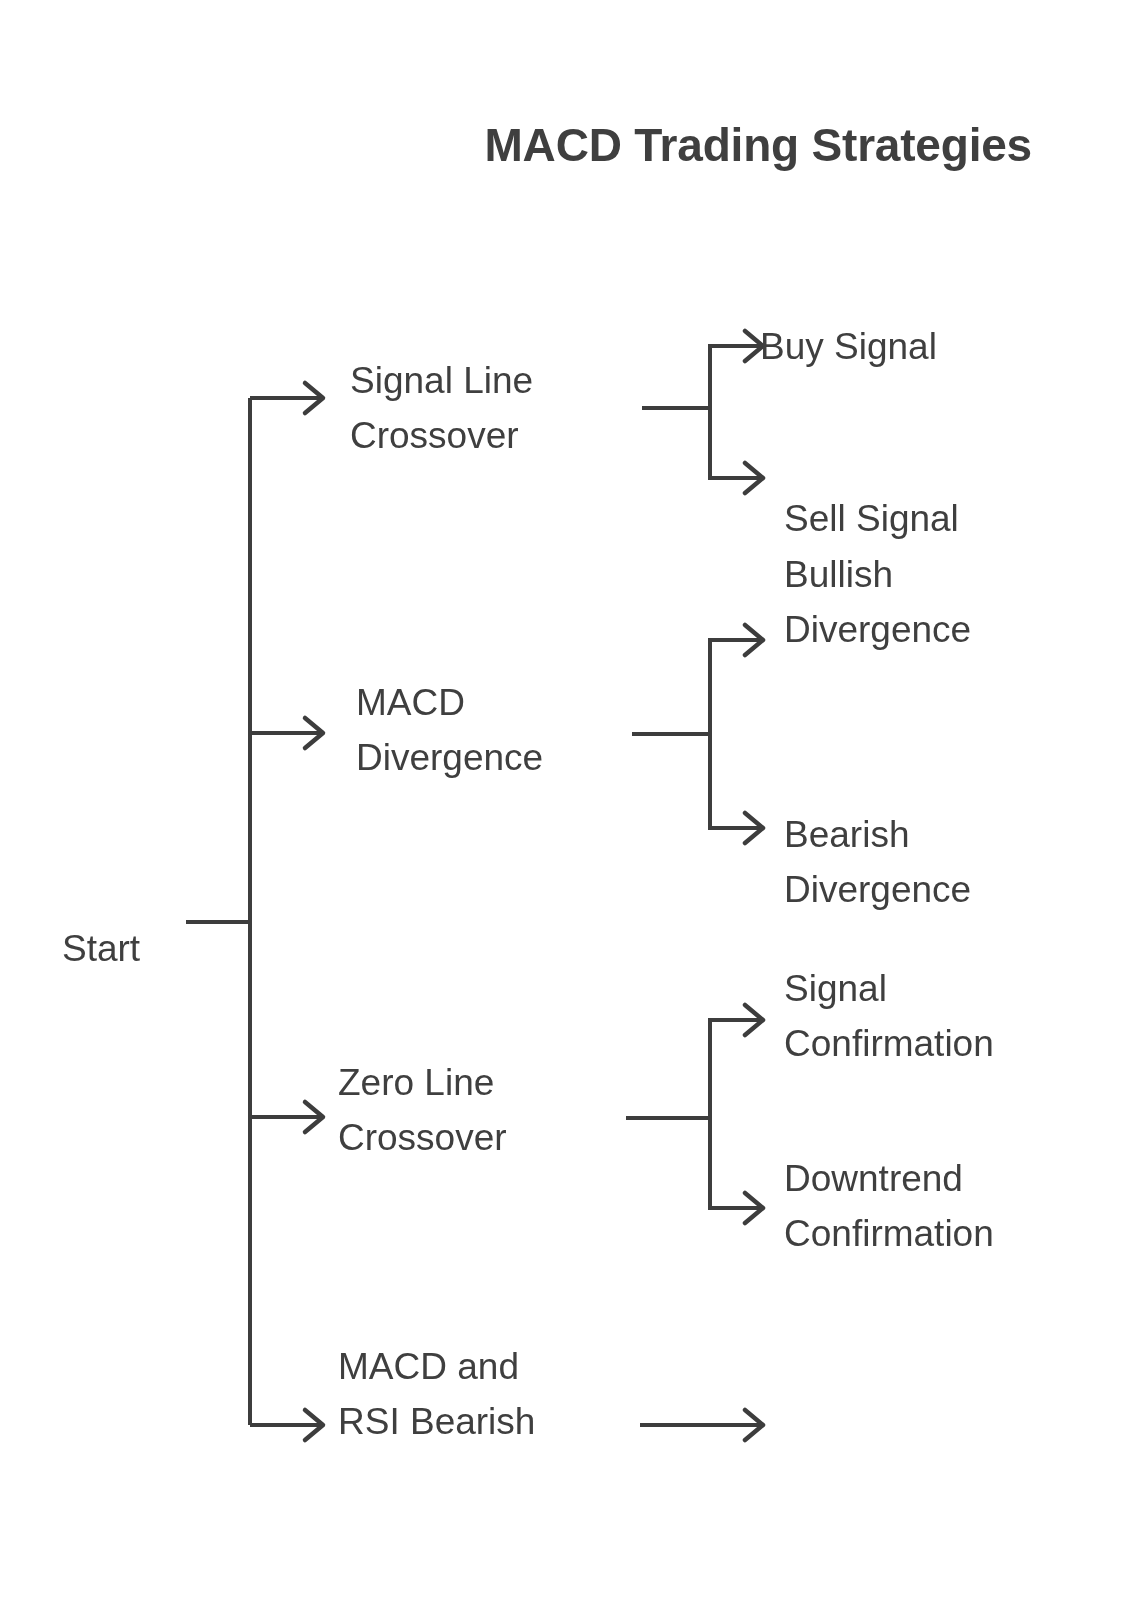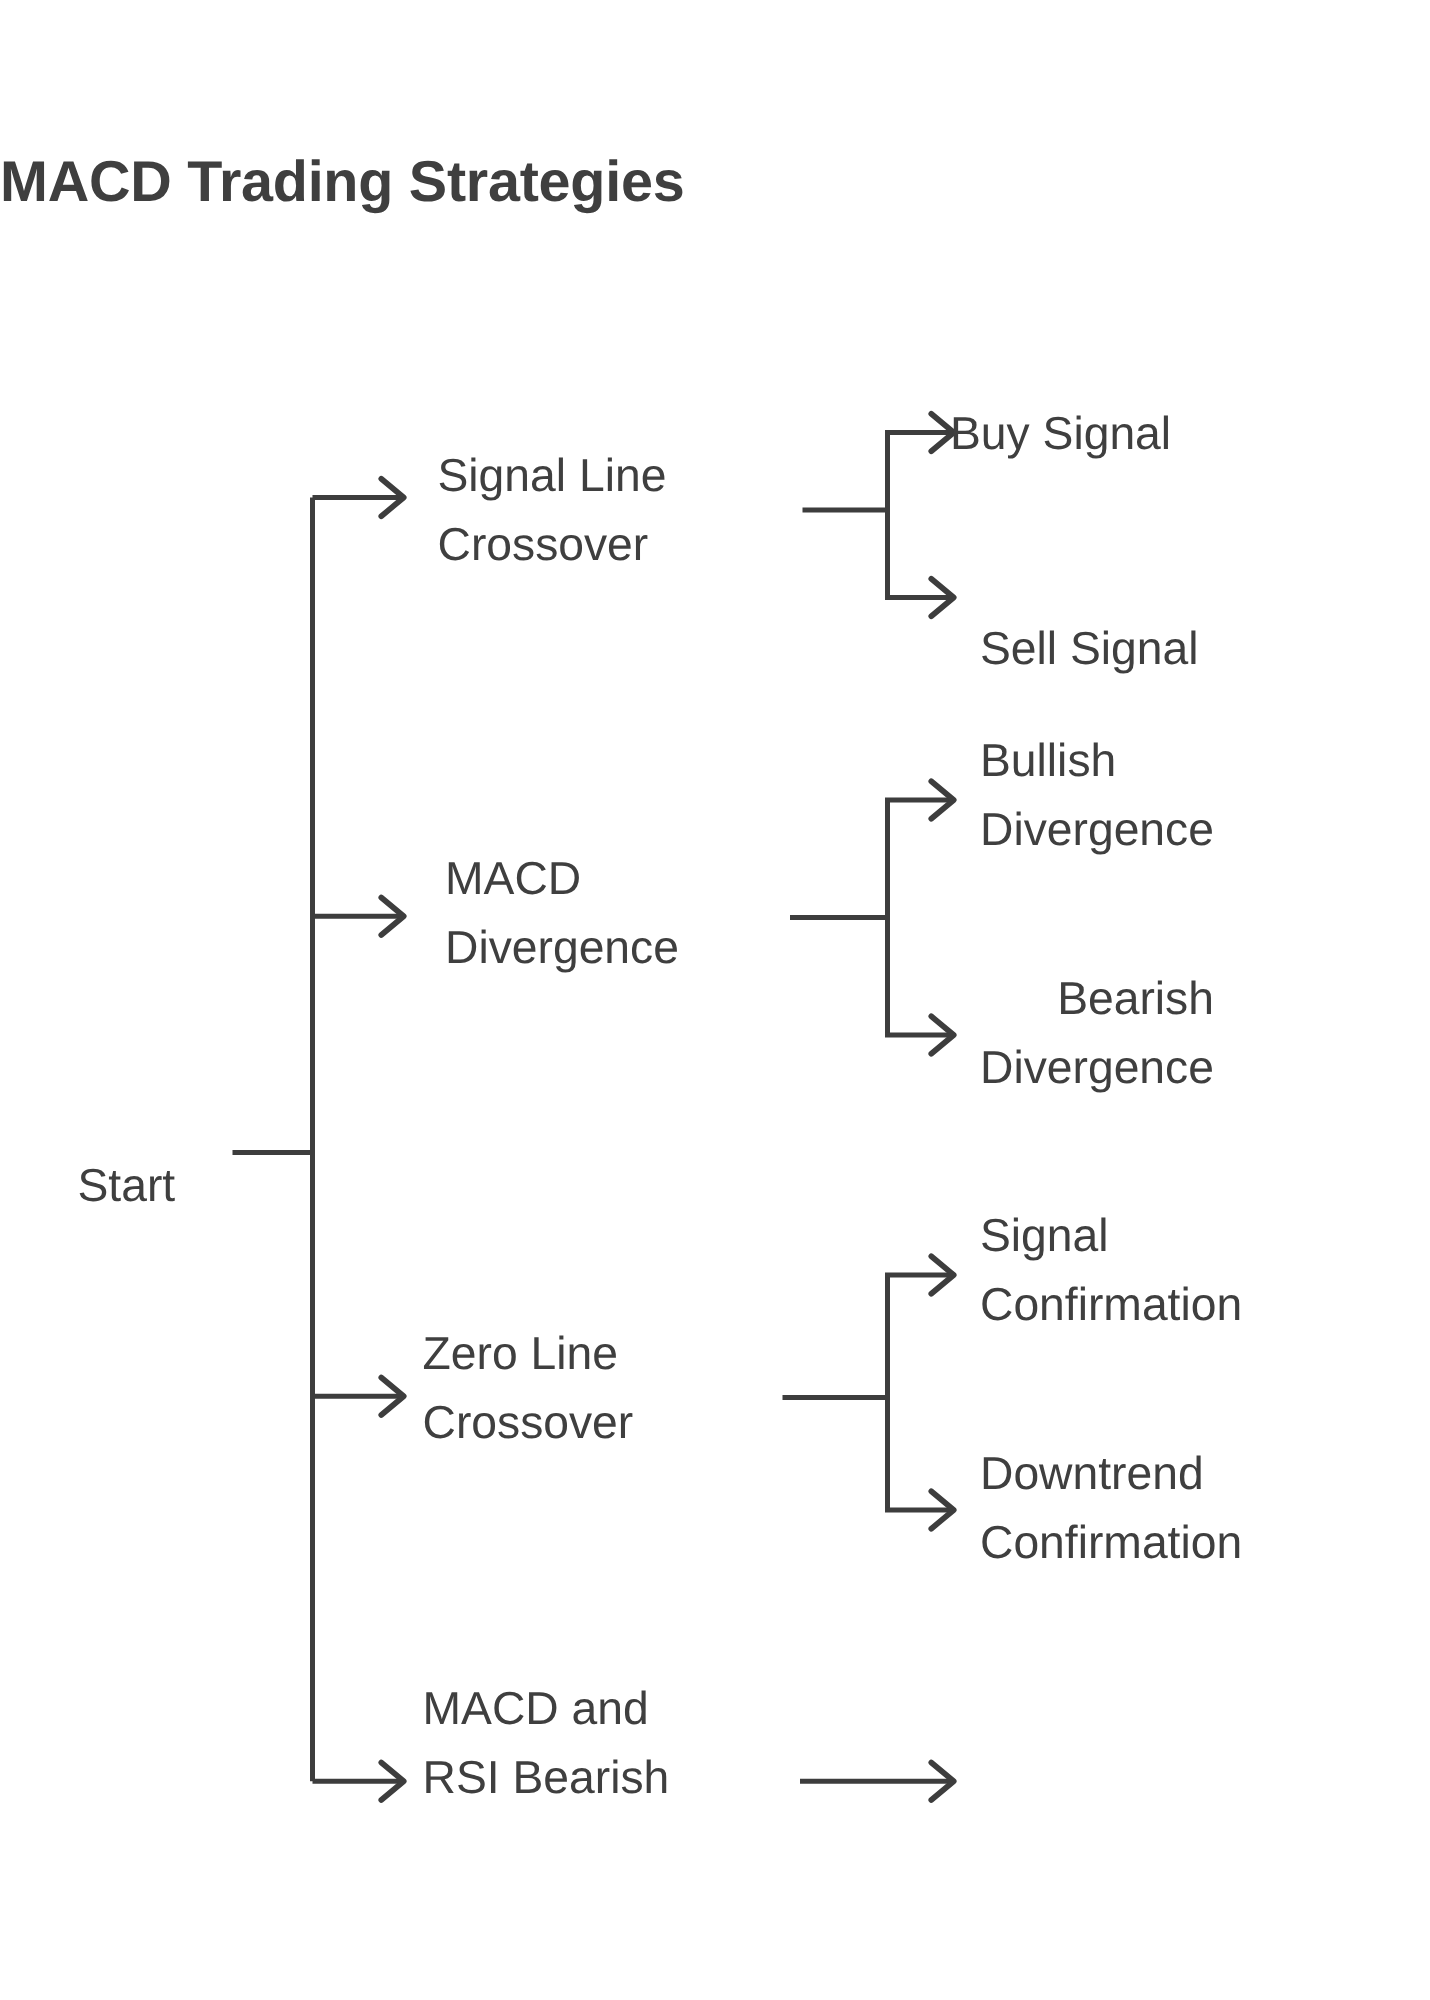--- a/index.html
+++ b/index.html
@@ -18,21 +18,21 @@
     position: absolute;
     left: 0; top: 0;
     width: 1144px;
     height: 1600px;
   }
   .chart-title {
     position: absolute;
     left: 0;
     top: 118px;
     width: 1032px;
-    text-align: left;
+    text-align: right;
     font-size: 46px;
     font-weight: bold;
     color: #3f3f3f;
     letter-spacing: -0.2px;
     font-family: "Liberation Sans", sans-serif;
   }
   svg.edges {
     position: absolute;
     left: 0; top: 0;
     width: 1144px;
@@ -126,24 +126,24 @@
   <div class="node" style="left:338px; top:1056px;">Zero Line
 Crossover</div>
 
   <div class="node" style="left:338px; top:1340px;">MACD and
 RSI Bearish</div>
 
   <div class="node" style="left:760px; top:320px;">Buy Signal</div>
 
   <div class="node" style="left:784px; top:452px;margin-top:40px;">Sell Signal</div>
 
-  <div class="node" style="left:784px; top:582px;">Bullish
+  <div class="node" style="left:784px; top:548px;">Bullish
 Divergence</div>
 
-  <div class="node" style="left:784px; top:772px;text-align:right;">Bearish
+  <div class="node" style="left:784px; top:808px;">Bearish
 Divergence</div>
 
   <div class="node" style="left:784px; top:962px;">Signal
 Confirmation</div>
 
   <div class="node" style="left:784px; top:1152px;">Downtrend
 Confirmation</div>
 
 
 </div>

